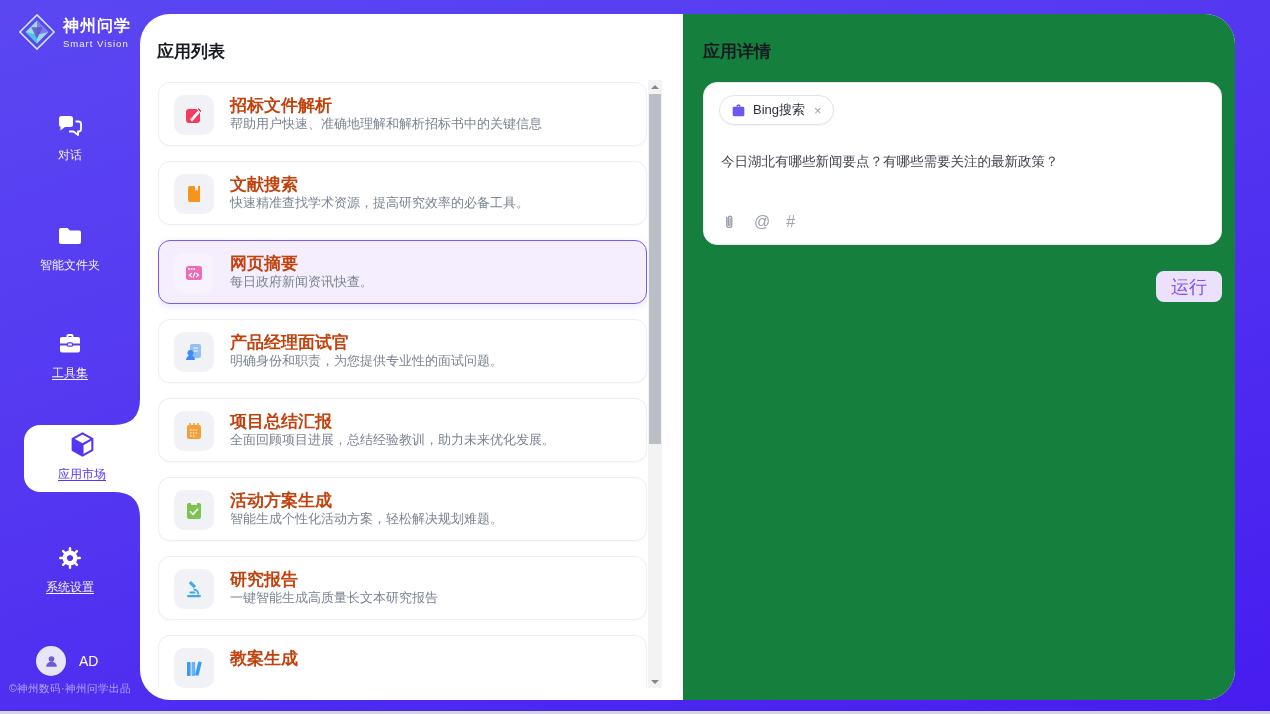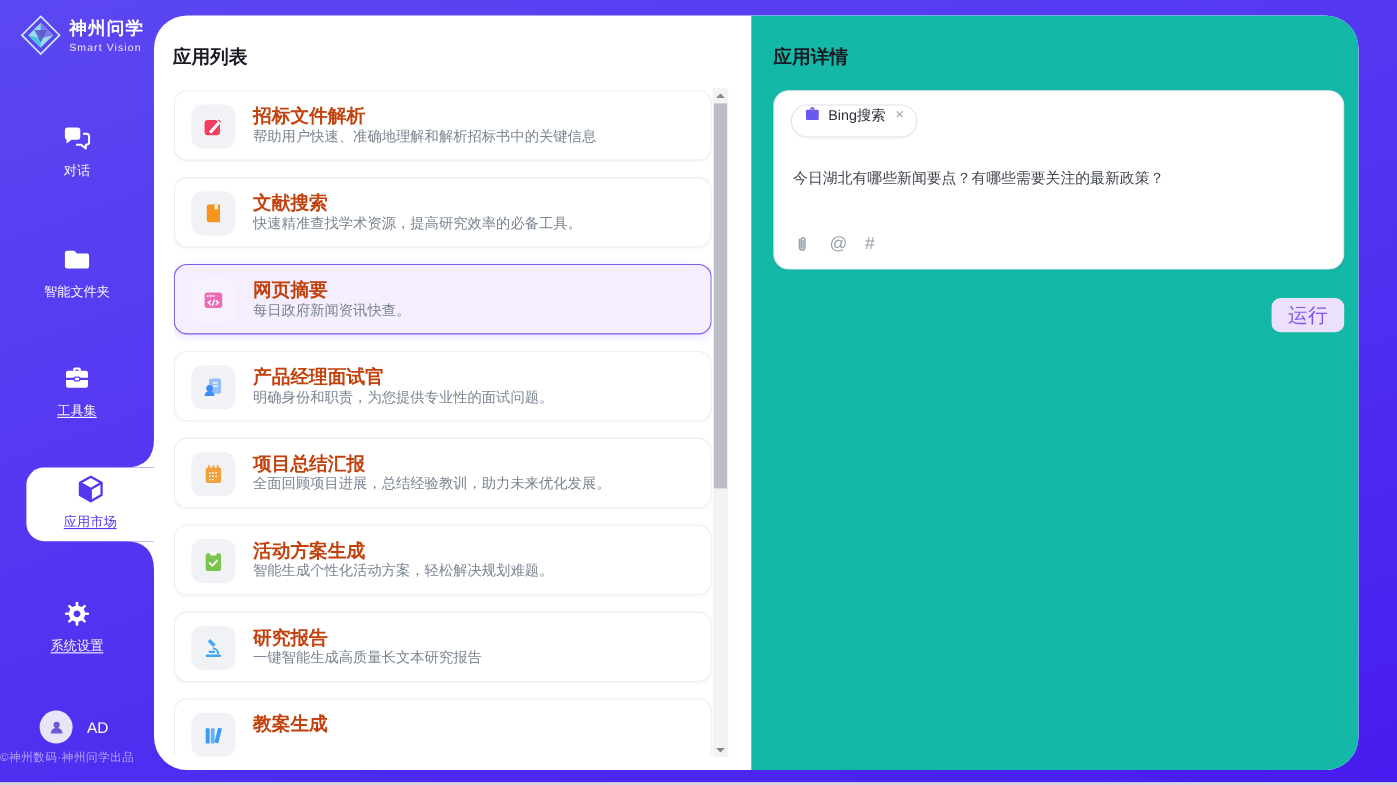--- a/index.html
+++ b/index.html
@@ -19,21 +19,21 @@
   .nav-label.u { text-decoration:underline; text-underline-offset:2px; }
   .nav-active { position:absolute; left:24px; top:425px; width:116px; height:67px; background:#fff;
                 border-radius:16px 0 0 16px; text-align:center; padding-top:5px; cursor:pointer; }
   .nav-active svg { display:block; margin:0 auto; }
   .nav-active .nav-label { color:#5636f3; }
   .curve { position:absolute; right:0; width:26px; height:26px; }
   .curve.top { top:399px; } .curve.bottom { top:492px; }
   .user-row { position:absolute; left:36px; top:646px; display:flex; align-items:center; gap:13px; cursor:pointer; }
   .avatar { width:30px; height:30px; border-radius:50%; background:#e9e5f9; display:flex; align-items:center; justify-content:center; }
   .user-name { color:#fff; font-size:14px; }
-  .copyright { position:absolute; left:0; top:682px; width:140px; text-align:left;
+  .copyright { position:absolute; left:0; top:682px; width:140px; text-align:center;
                font-size:10.5px; color:rgba(255,255,255,.55); letter-spacing:.5px; }
 
   
   .content { position:absolute; left:140px; top:14px; width:1095px; height:686px;
              background:#fff; border-radius:30px; overflow:hidden; }
   .panel-title { position:absolute; font-size:17px; font-weight:bold; color:#171923; }
   .list-title { left:17px; top:26px; }
 
   .cards { position:absolute; left:18px; top:68px; width:489px; height:606px; overflow:hidden; }
   .card { position:relative; height:64px; margin-bottom:15px; background:#fff;
@@ -47,25 +47,25 @@
 
   .scrollbar { position:absolute; left:508px; top:66px; width:14px; height:608px; background:#f3f3f4; }
   .sb-arrow { position:absolute; left:0; width:14px; height:13px; cursor:pointer; }
   .sb-arrow.up { top:0; } .sb-arrow.down { bottom:0; }
   .sb-arrow::after { content:""; position:absolute; left:50%; top:50%; transform:translate(-50%,-50%);
                      border:4px solid transparent; }
   .sb-arrow.up::after { border-bottom-color:#85858c; margin-top:-2px; }
   .sb-arrow.down::after { border-top-color:#85858c; margin-top:2px; }
   .sb-thumb { position:absolute; left:1px; right:1px; top:14px; height:350px; background:#bcbec5; cursor:grab; }
 
-  .detail-panel { position:absolute; left:543px; top:0; right:0; bottom:0; background:#14b8a6; }
+  .detail-panel { position:absolute; left:543px; top:0; right:0; bottom:0; background:#15803d; }
   .detail-title { left:20px; top:26px; }
   .input-card { position:absolute; left:20px; top:68px; right:13px; height:163px; background:#fff;
                 border:1px solid #e8e9ef; border-radius:14px; box-shadow:0 1px 3px rgba(20,20,40,.04); cursor:text; }
-  .chip { position:absolute; left:15px; top:12px; height:30px; display:inline-flex; gap:7px;
+  .chip { position:absolute; left:15px; top:12px; height:30px; display:inline-flex; align-items:center; gap:7px;
           padding:0 11px; background:#fff; border:1px solid #e2e3ea; border-radius:16px;
           font-size:13px; color:#2c3038; box-shadow:0 1px 2px rgba(20,20,40,.05); cursor:pointer; }
   .chip svg { color:#6a58f0; }
   .chip-close { color:#9ba1ab; font-size:13px; margin-left:2px; cursor:pointer; }
   .query { position:absolute; left:17px; top:69px; right:16px; font-size:13.5px; color:#40444f; line-height:1.5; }
   .attach-row { position:absolute; left:16px; bottom:13px; display:flex; align-items:center; gap:16px; color:#9aa1ad; }
   .attach-row .sym { font-size:16px; cursor:pointer; }
   .attach-row svg { cursor:pointer; }
   .run-btn { position:absolute; top:257px; right:13px; width:66px; height:31px; border:none; border-radius:8px;
              background:#ebe1fc; color:#8352f0; font-size:18px; font-family:inherit; cursor:pointer; }

